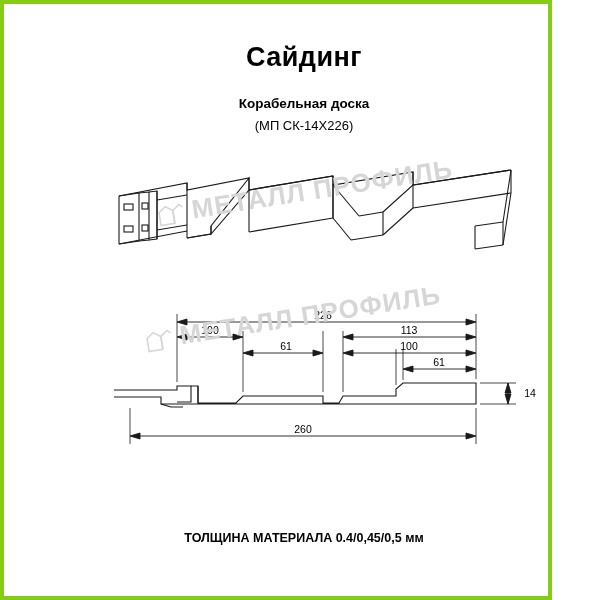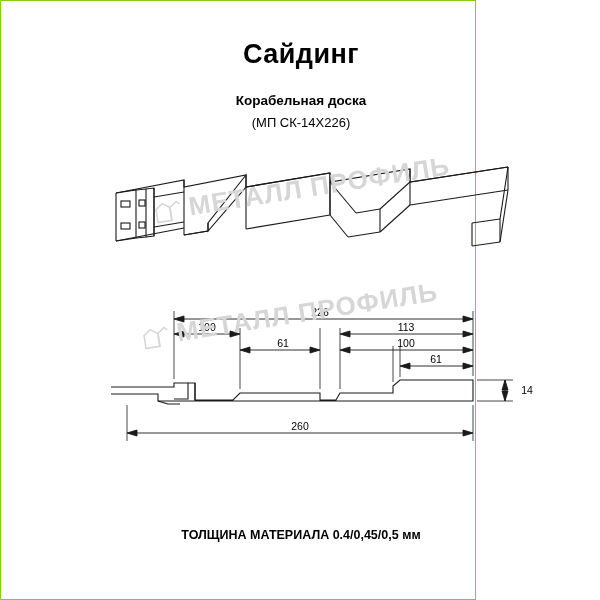--- a/index.html
+++ b/index.html
@@ -11,23 +11,23 @@
     width: 600px;
     height: 600px;
     font-family: "Liberation Sans", sans-serif;
     color: #000000;
     position: relative;
     overflow: hidden;
   }
   .page {
     position: absolute;
     left: 0; top: 0;
-    width: 476px;
+    width: 552px;
     height: 600px;
-    border: 1px solid #84cc16;
+    border: 4px solid #84cc16;
     box-sizing: border-box;
   }
   .header {
     position: absolute;
     left: 0;
     top: 38px;
     width: 600px;
     text-align: center;
   }
   .title {

